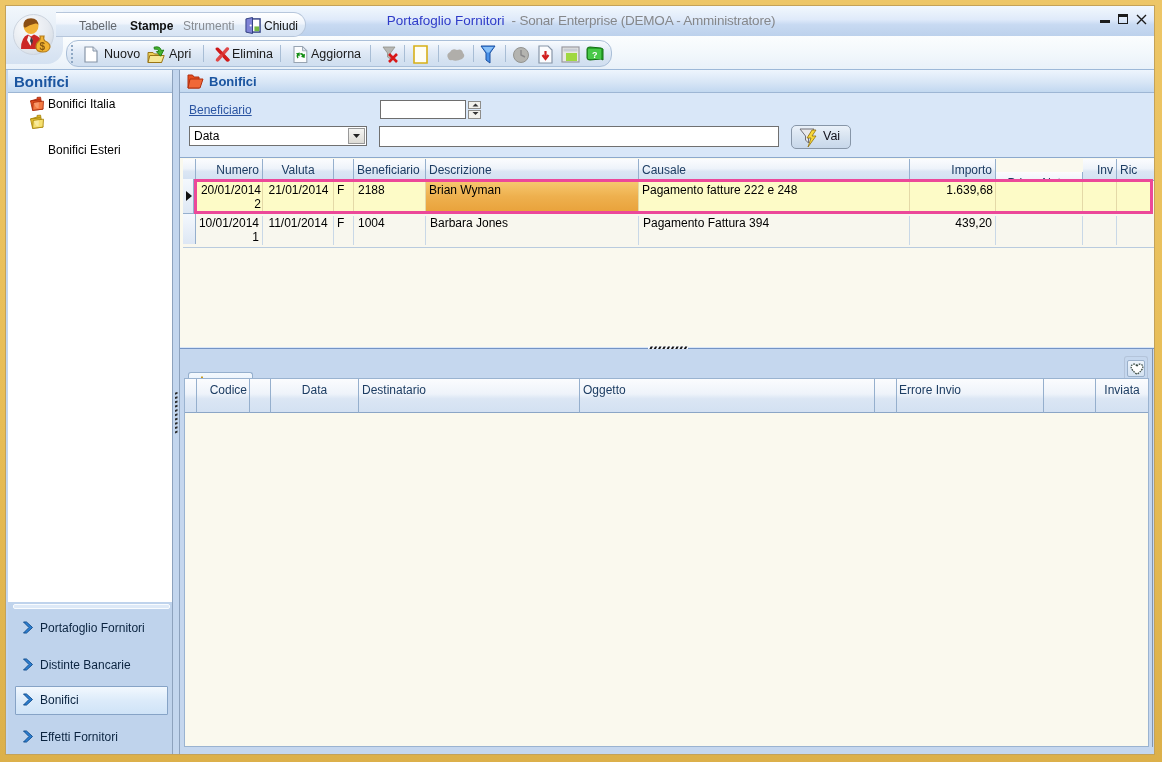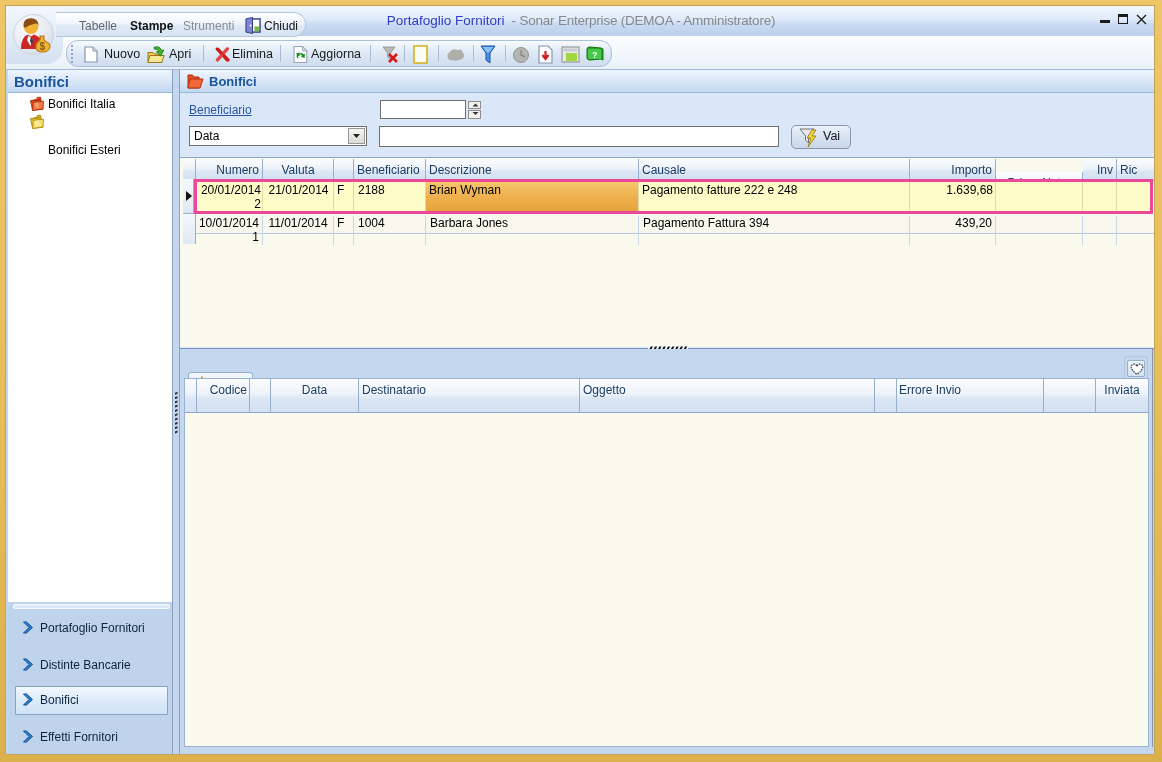--- a/index.html
+++ b/index.html
@@ -68,21 +68,21 @@
   background:linear-gradient(180deg,#fbfcfe 0%,#eef3fa 45%,#dbe6f4 60%,#d3e1f2 100%);
   border-right:1px solid #95afcd; border-bottom:1px solid #8ba6c6;
   font-size:12px; color:#1d3d63; line-height:22px; }
 .cell { position:absolute; font-size:12px; color:#000; line-height:14px; }
 #redrow { left:14px; top:21px; width:959px; height:35px; border:3px solid #ec4899; background:#fdfbc7; }
 .r1line { position:absolute; border-right:1px solid #e4d9a8; height:29px; top:0; }
 #orangecell { position:absolute; background:linear-gradient(180deg,#f6c76e 0%,#eeb04e 50%,#e9a33c 100%); }
 #indcell { left:3px; top:21px; width:11px; height:35px;
   background:linear-gradient(180deg,#f4f8fd,#dde7f4); border-right:1px solid #95afcd; border-bottom:1px solid #95afcd; }
 .r2cell { border-right:1px solid #c9d8e7; }
-#row2 { left:3px; top:56px; width:971px; height:20px; background:#f8f7ee; border-bottom:1px solid #b9cbde; }
+#row2 { left:3px; top:56px; width:971px; height:34px; background:#f8f7ee; border-bottom:1px solid #b9cbde; }
 #hsplit { left:0; top:277.5px; width:974px; height:3px; background:#7494c4; }
 #bottom { left:0; top:279px; width:974px; height:405px; background:#c5d7ee; }
 #tab { left:8px; top:7px; width:65px; height:23px;
   background:linear-gradient(180deg,#f4f9fe 0%,#e2edf9 50%,#d3e3f4 100%);
   border:1px solid #95afcd; border-bottom:none; border-radius:3px 3px 0 0;
   font-size:12px; color:#16325a;margin-top:16px; }
 #minbtn { left:947px; top:11px; width:18px; height:17px; background:linear-gradient(180deg,#eef4fb,#d4e2f2);
   border:1px solid #9ab0ca; border-radius:2px; }
 #egrid { left:5px; top:30px; width:963px; height:367px; background:#faf9ee; box-shadow:0 0 0 1px #9ab3d0; }
 .eh { position:absolute; top:0; height:34px;

